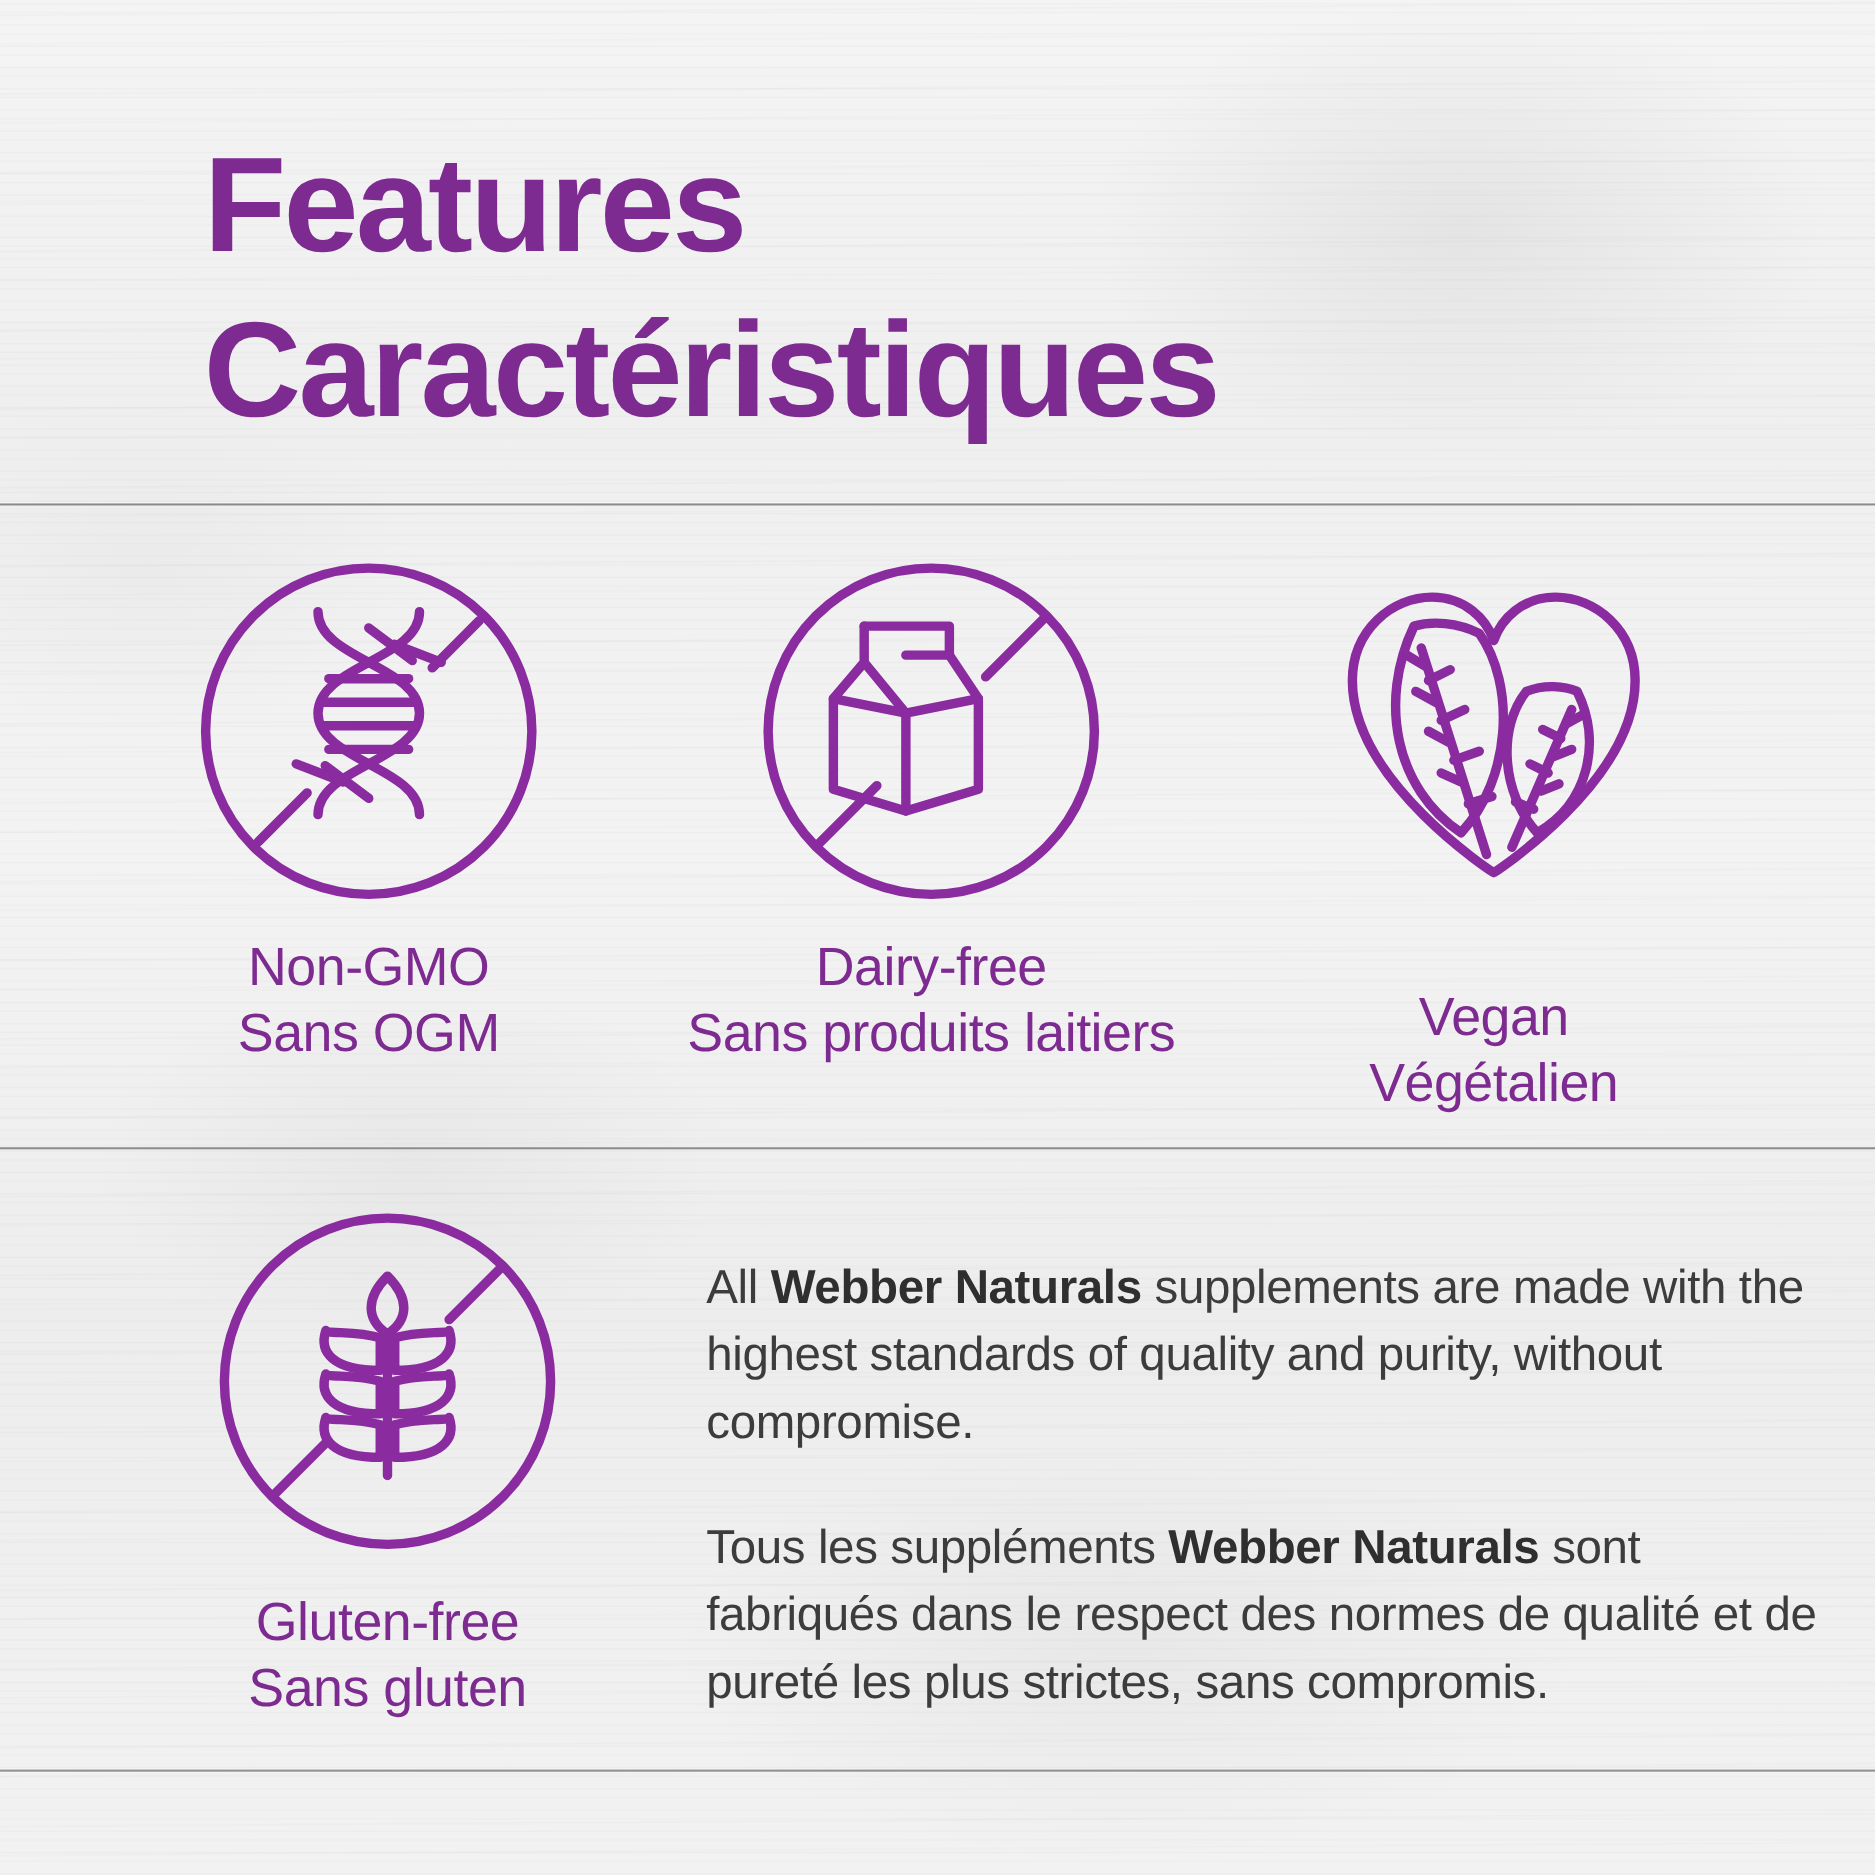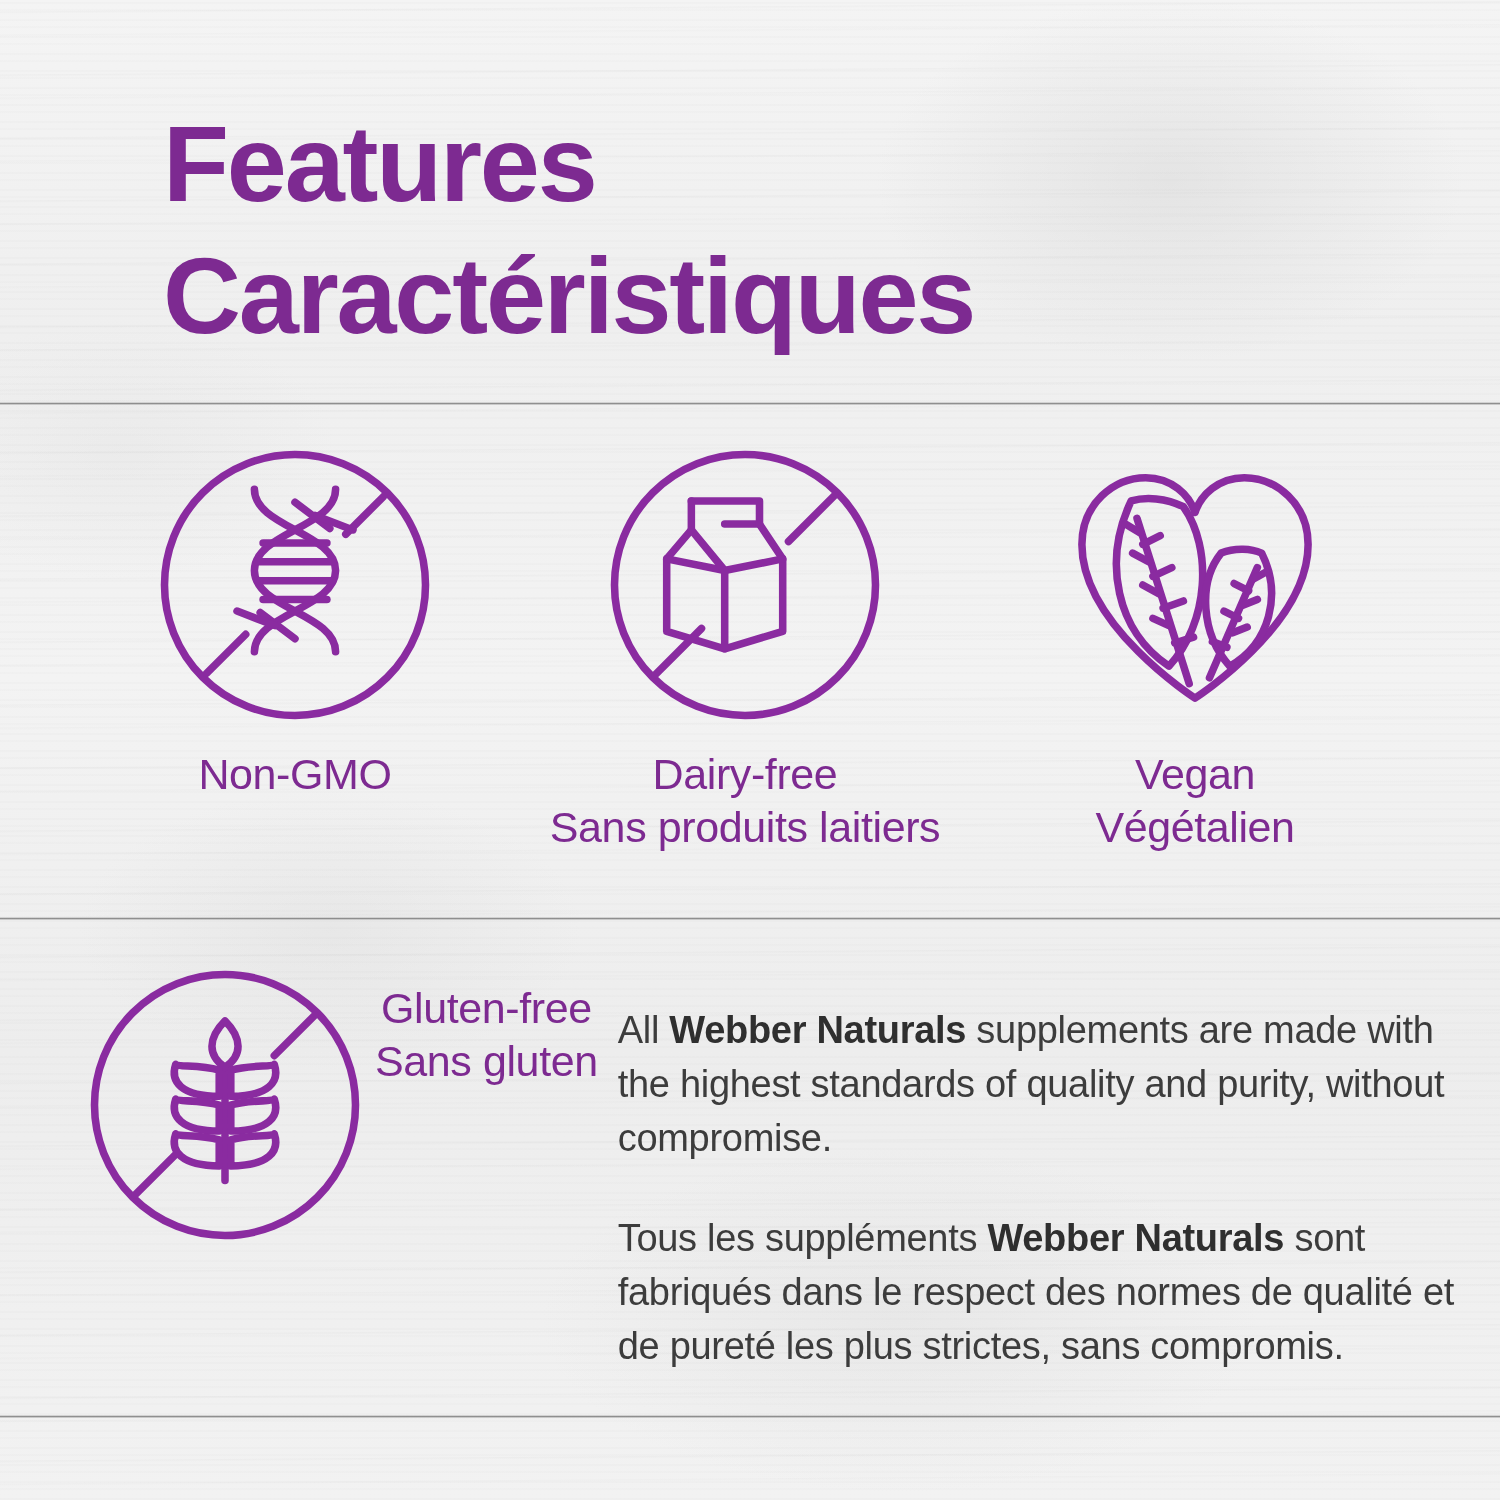--- a/index.html
+++ b/index.html
@@ -104,21 +104,21 @@
     display: flex;
   }
   .feature-cell {
     flex: 0 0 440px;
     display: flex;
     flex-direction: column;
     align-items: center;
   }
   .cell-gmo   { margin-left: 75px; }
   .cell-dairy { margin-left: 10px; }
-  .cell-vegan { margin-left: 10px; }
+  .cell-vegan { margin-left: 10px; gap: 40px; }
 
   .icon-wrap {
     width: 300px;
     height: 290px;
     display: flex;
     align-items: center;
     justify-content: center;
   }
   .icon-wrap svg { display: block; }
 
@@ -140,21 +140,22 @@
     position: absolute;
     left: 0;
     top: 960px;
     width: 1500px;
     display: flex;
   }
   .bottom-icon-col {
     flex: 0 0 470px;
     margin-left: 75px;
     display: flex;
-    flex-direction: row;
+    flex-direction: column;
+    align-items: center;
   }
   .bottom-icon-col .feature-label { margin-top: 22px; }
 
   .body-col {
     flex: 1 1 auto;
     margin-left: 20px;
     margin-top: 44px;
     padding-right: 46px;
   }
   .body-para {
@@ -205,20 +206,21 @@
           <line x1="78" y1="110" x2="122" y2="110"></line>
 
           <line x1="100" y1="43" x2="124" y2="61"></line>
           <line x1="100" y1="137" x2="76" y2="119"></line>
           <line x1="60" y1="118" x2="86" y2="128"></line>
           <line x1="140" y1="62" x2="114" y2="52"></line>
         </svg>
       </div>
       <div class="feature-label">
         <span class="fl-en">Non-GMO</span>
+        <span class="fl-fr">Sans OGM</span>
       </div>
     </div>
 
     <div class="feature-cell cell-dairy">
       <div class="icon-wrap">
         <svg width="290" height="290" viewBox="0 0 200 200" fill="none" stroke="#8A2BA0" stroke-width="5.2" stroke-linecap="round" stroke-linejoin="round">
           <circle cx="100" cy="100" r="90"></circle>
           <line x1="162" y1="38" x2="130" y2="70"></line>
           <line x1="38" y1="162" x2="70" y2="130"></line>
 

